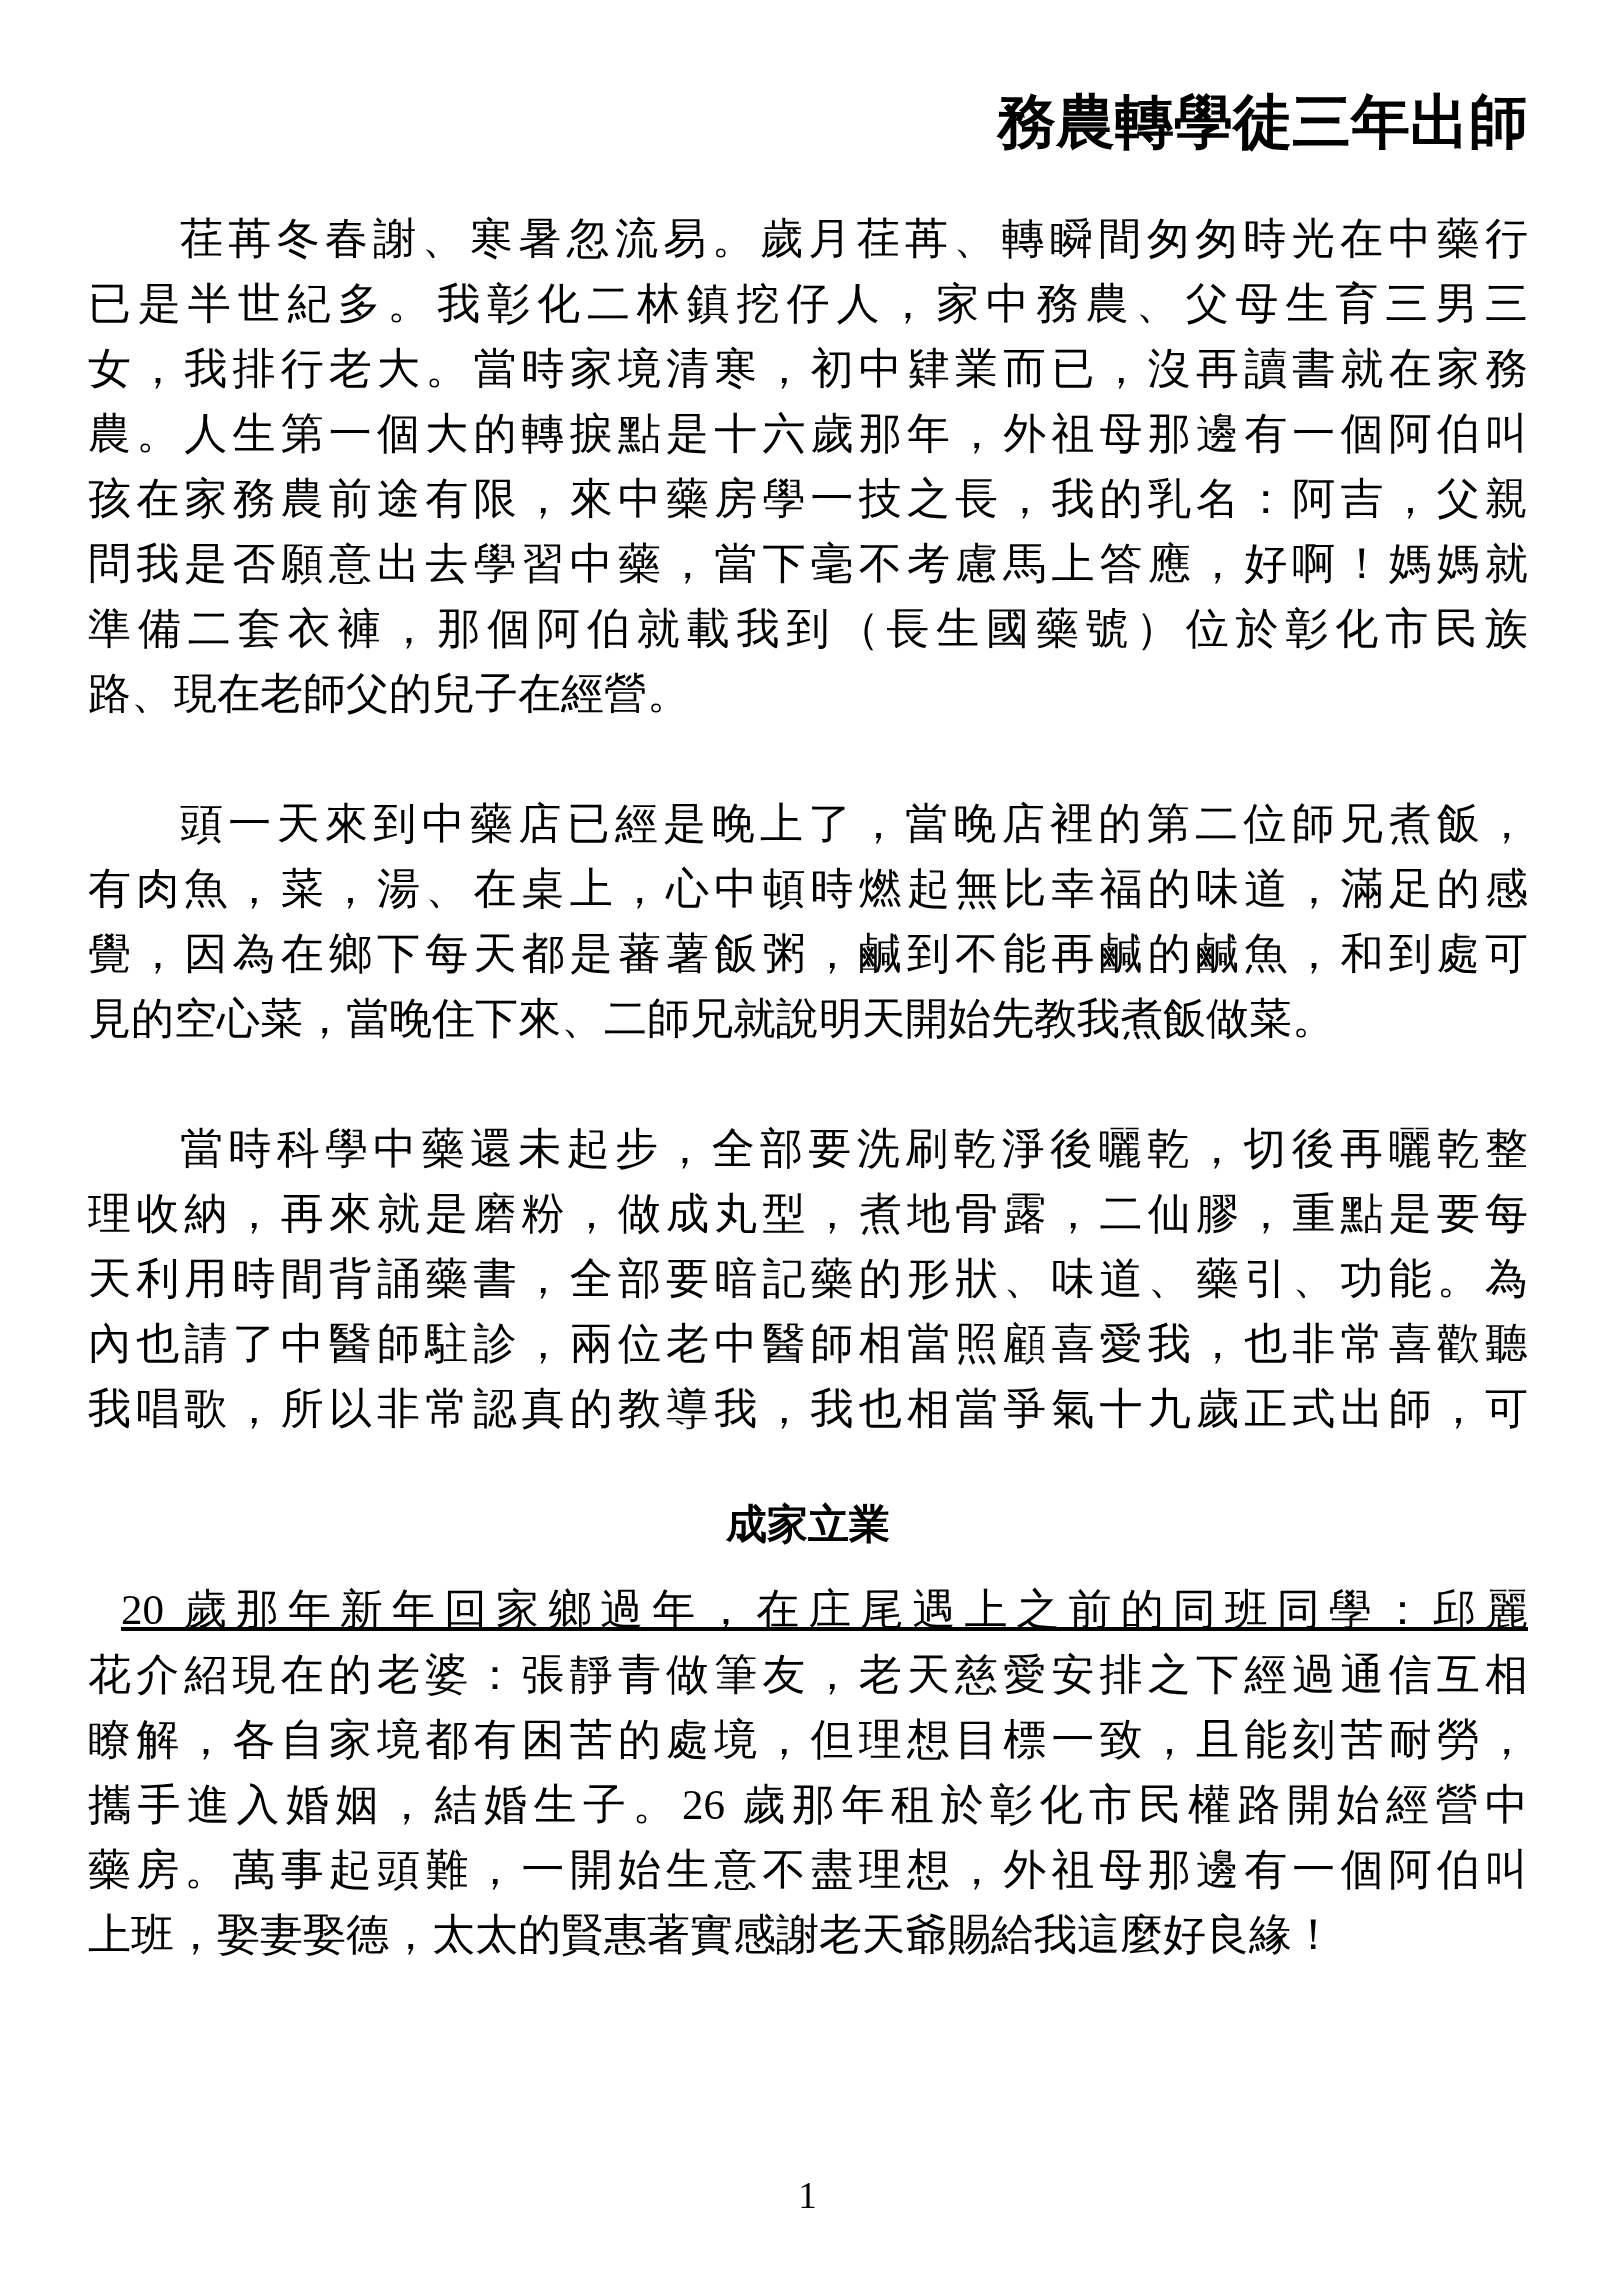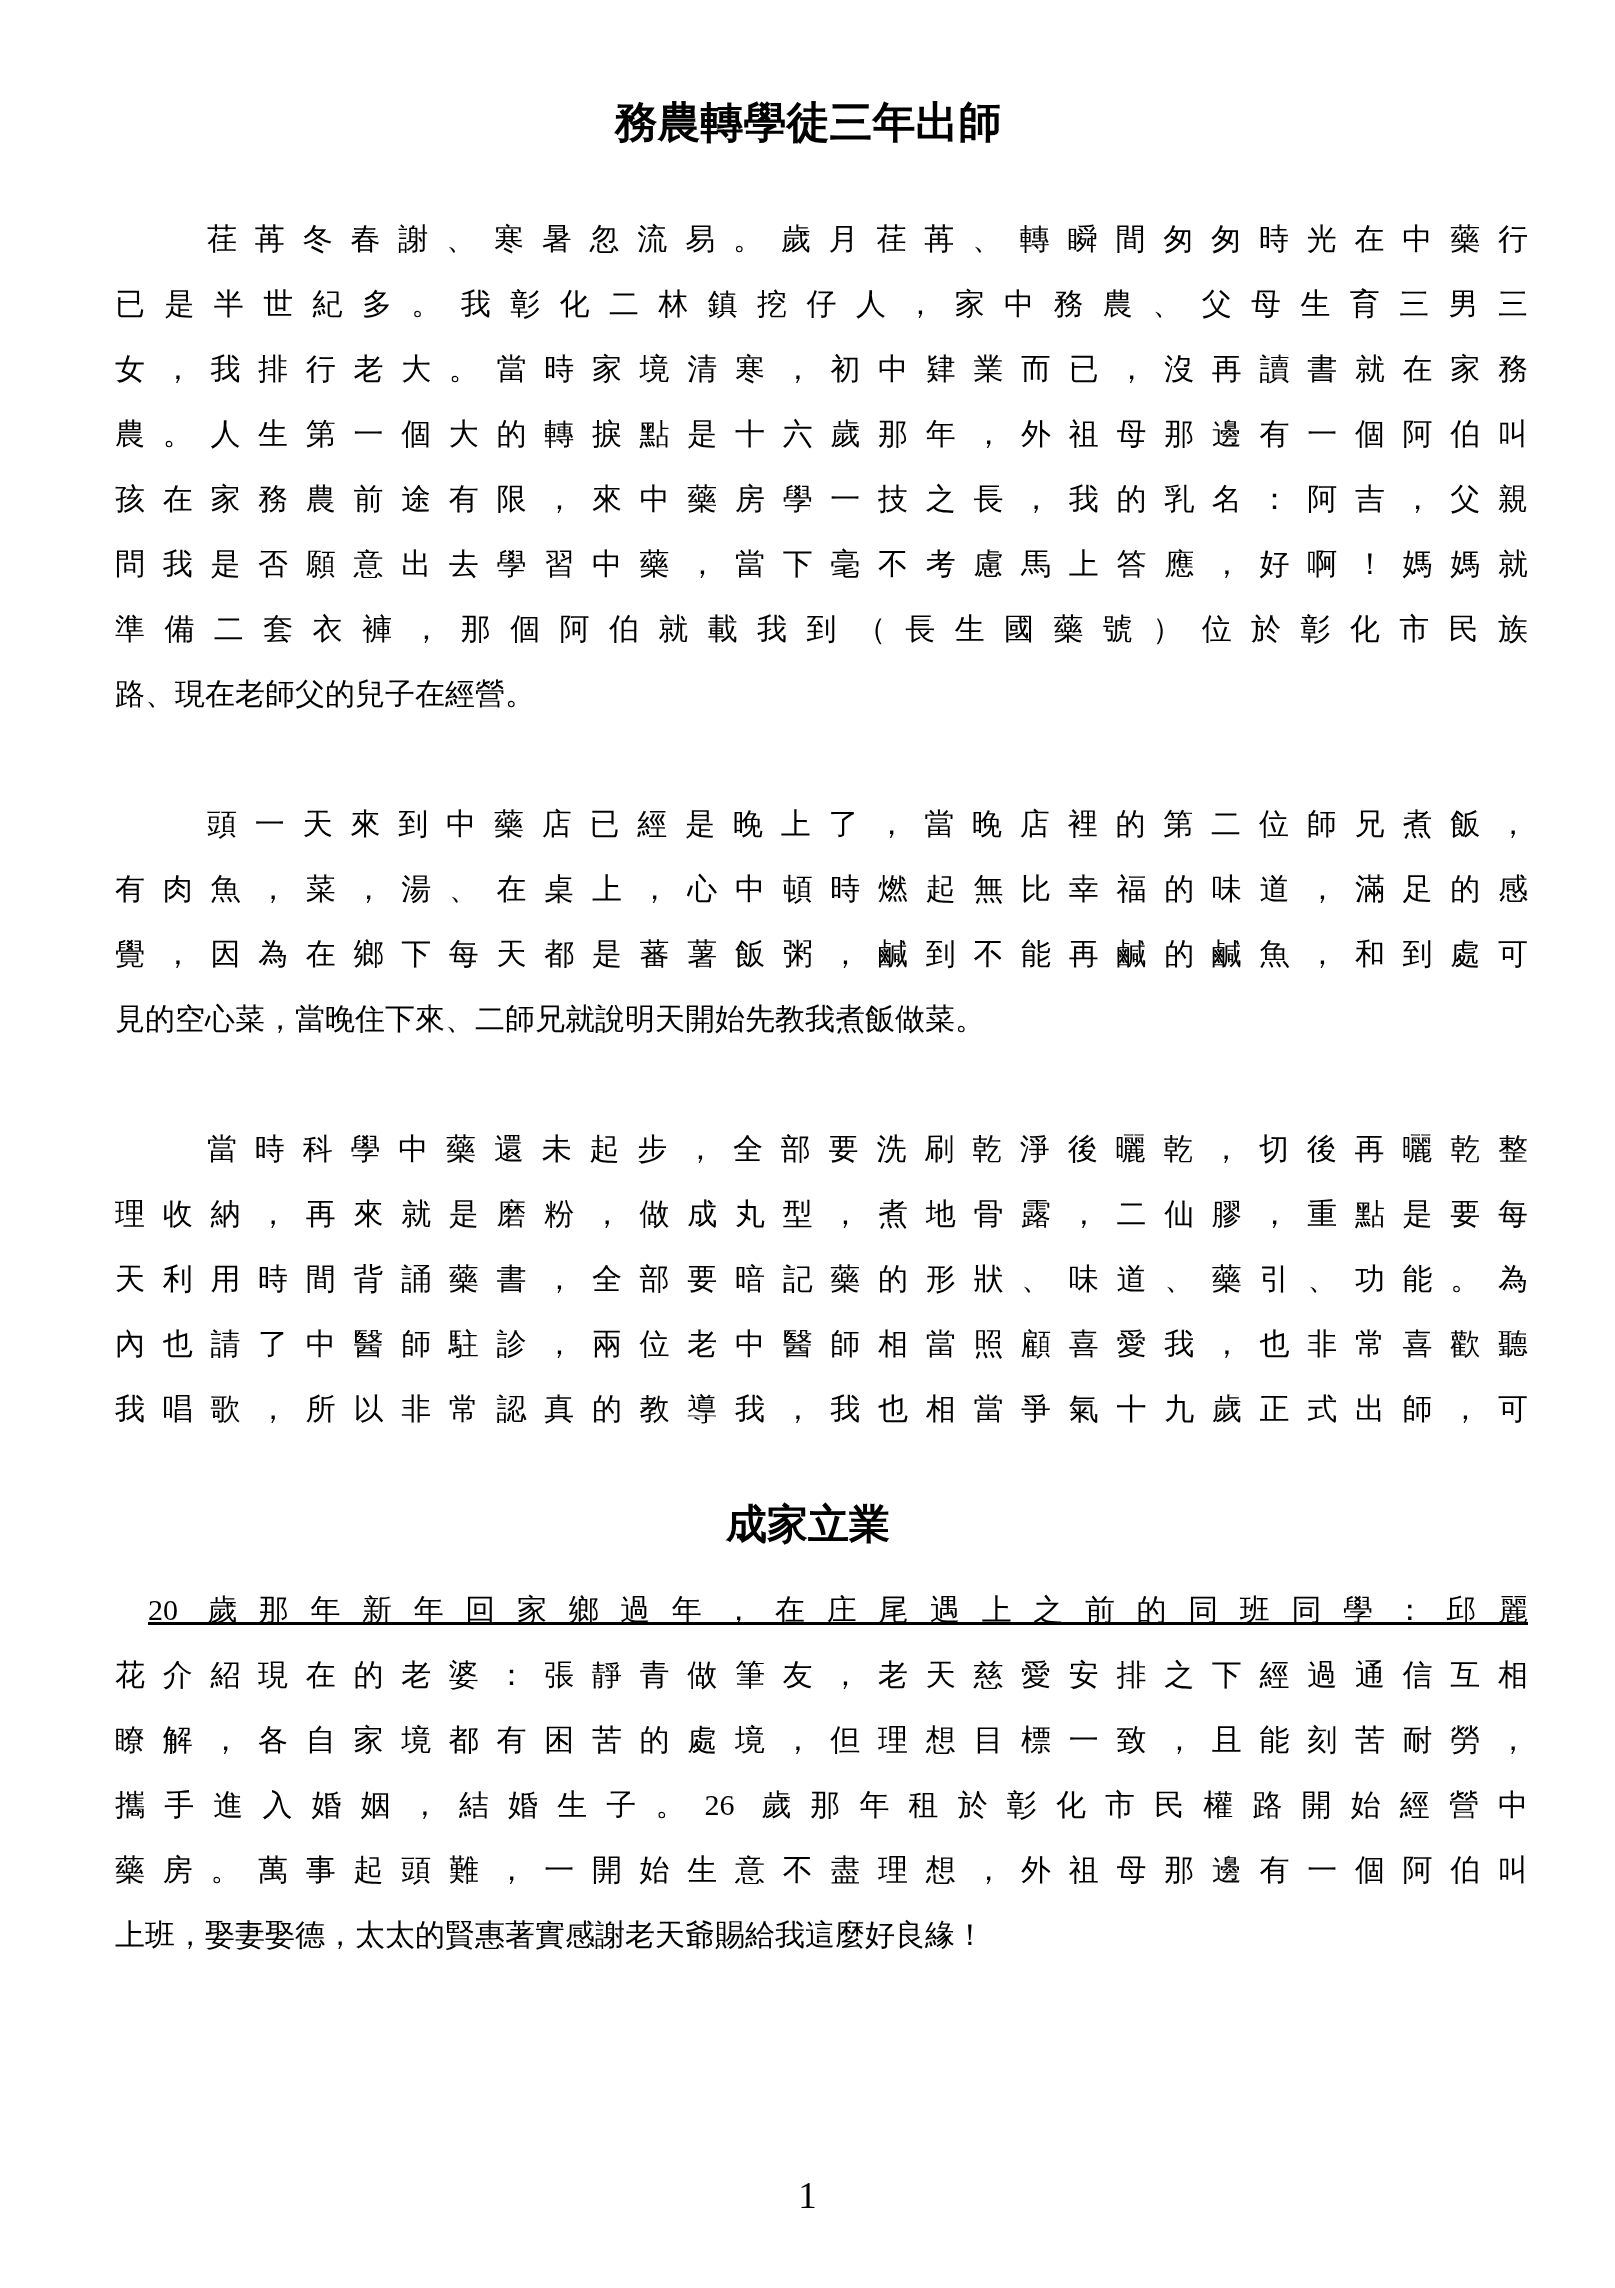--- a/index.html
+++ b/index.html
@@ -23,44 +23,44 @@
     background: #ffffff;
   }
   .doc-body { width: 1440px; }
 
   .section-heading {
     text-align: center;
     font-weight: bold;
     margin: 0;
   }
   .section-heading.level-1 {
-    font-size: 43px;
+    font-size: 59px;
     line-height: 83px;
     margin-bottom: 42px;
+    text-align: right;
   }
   .section-heading.level-2 {
     font-size: 41px;
     line-height: 92px;
     margin-top: 37px;
     margin-bottom: 7.4px;
   }
 
   .para { margin: 0; }
   .para + .para { margin-top: 65px; }
 
   .line {
-    font-size: 30px;
+    font-size: 43px;
     line-height: 65px;
     height: 65px;
     text-align: justify;
     text-align-last: justify;
     text-justify: inter-ideograph;
     white-space: normal;
     overflow: hidden;
-    margin-left: 27px;
   }
   .line.first { padding-left: 92px; }
   .line.first.num { padding-left: 33px; text-decoration: underline; }
   .line.last {
     text-align: left;
     text-align-last: left;
   }
 
   .page-number {
     position: absolute;

